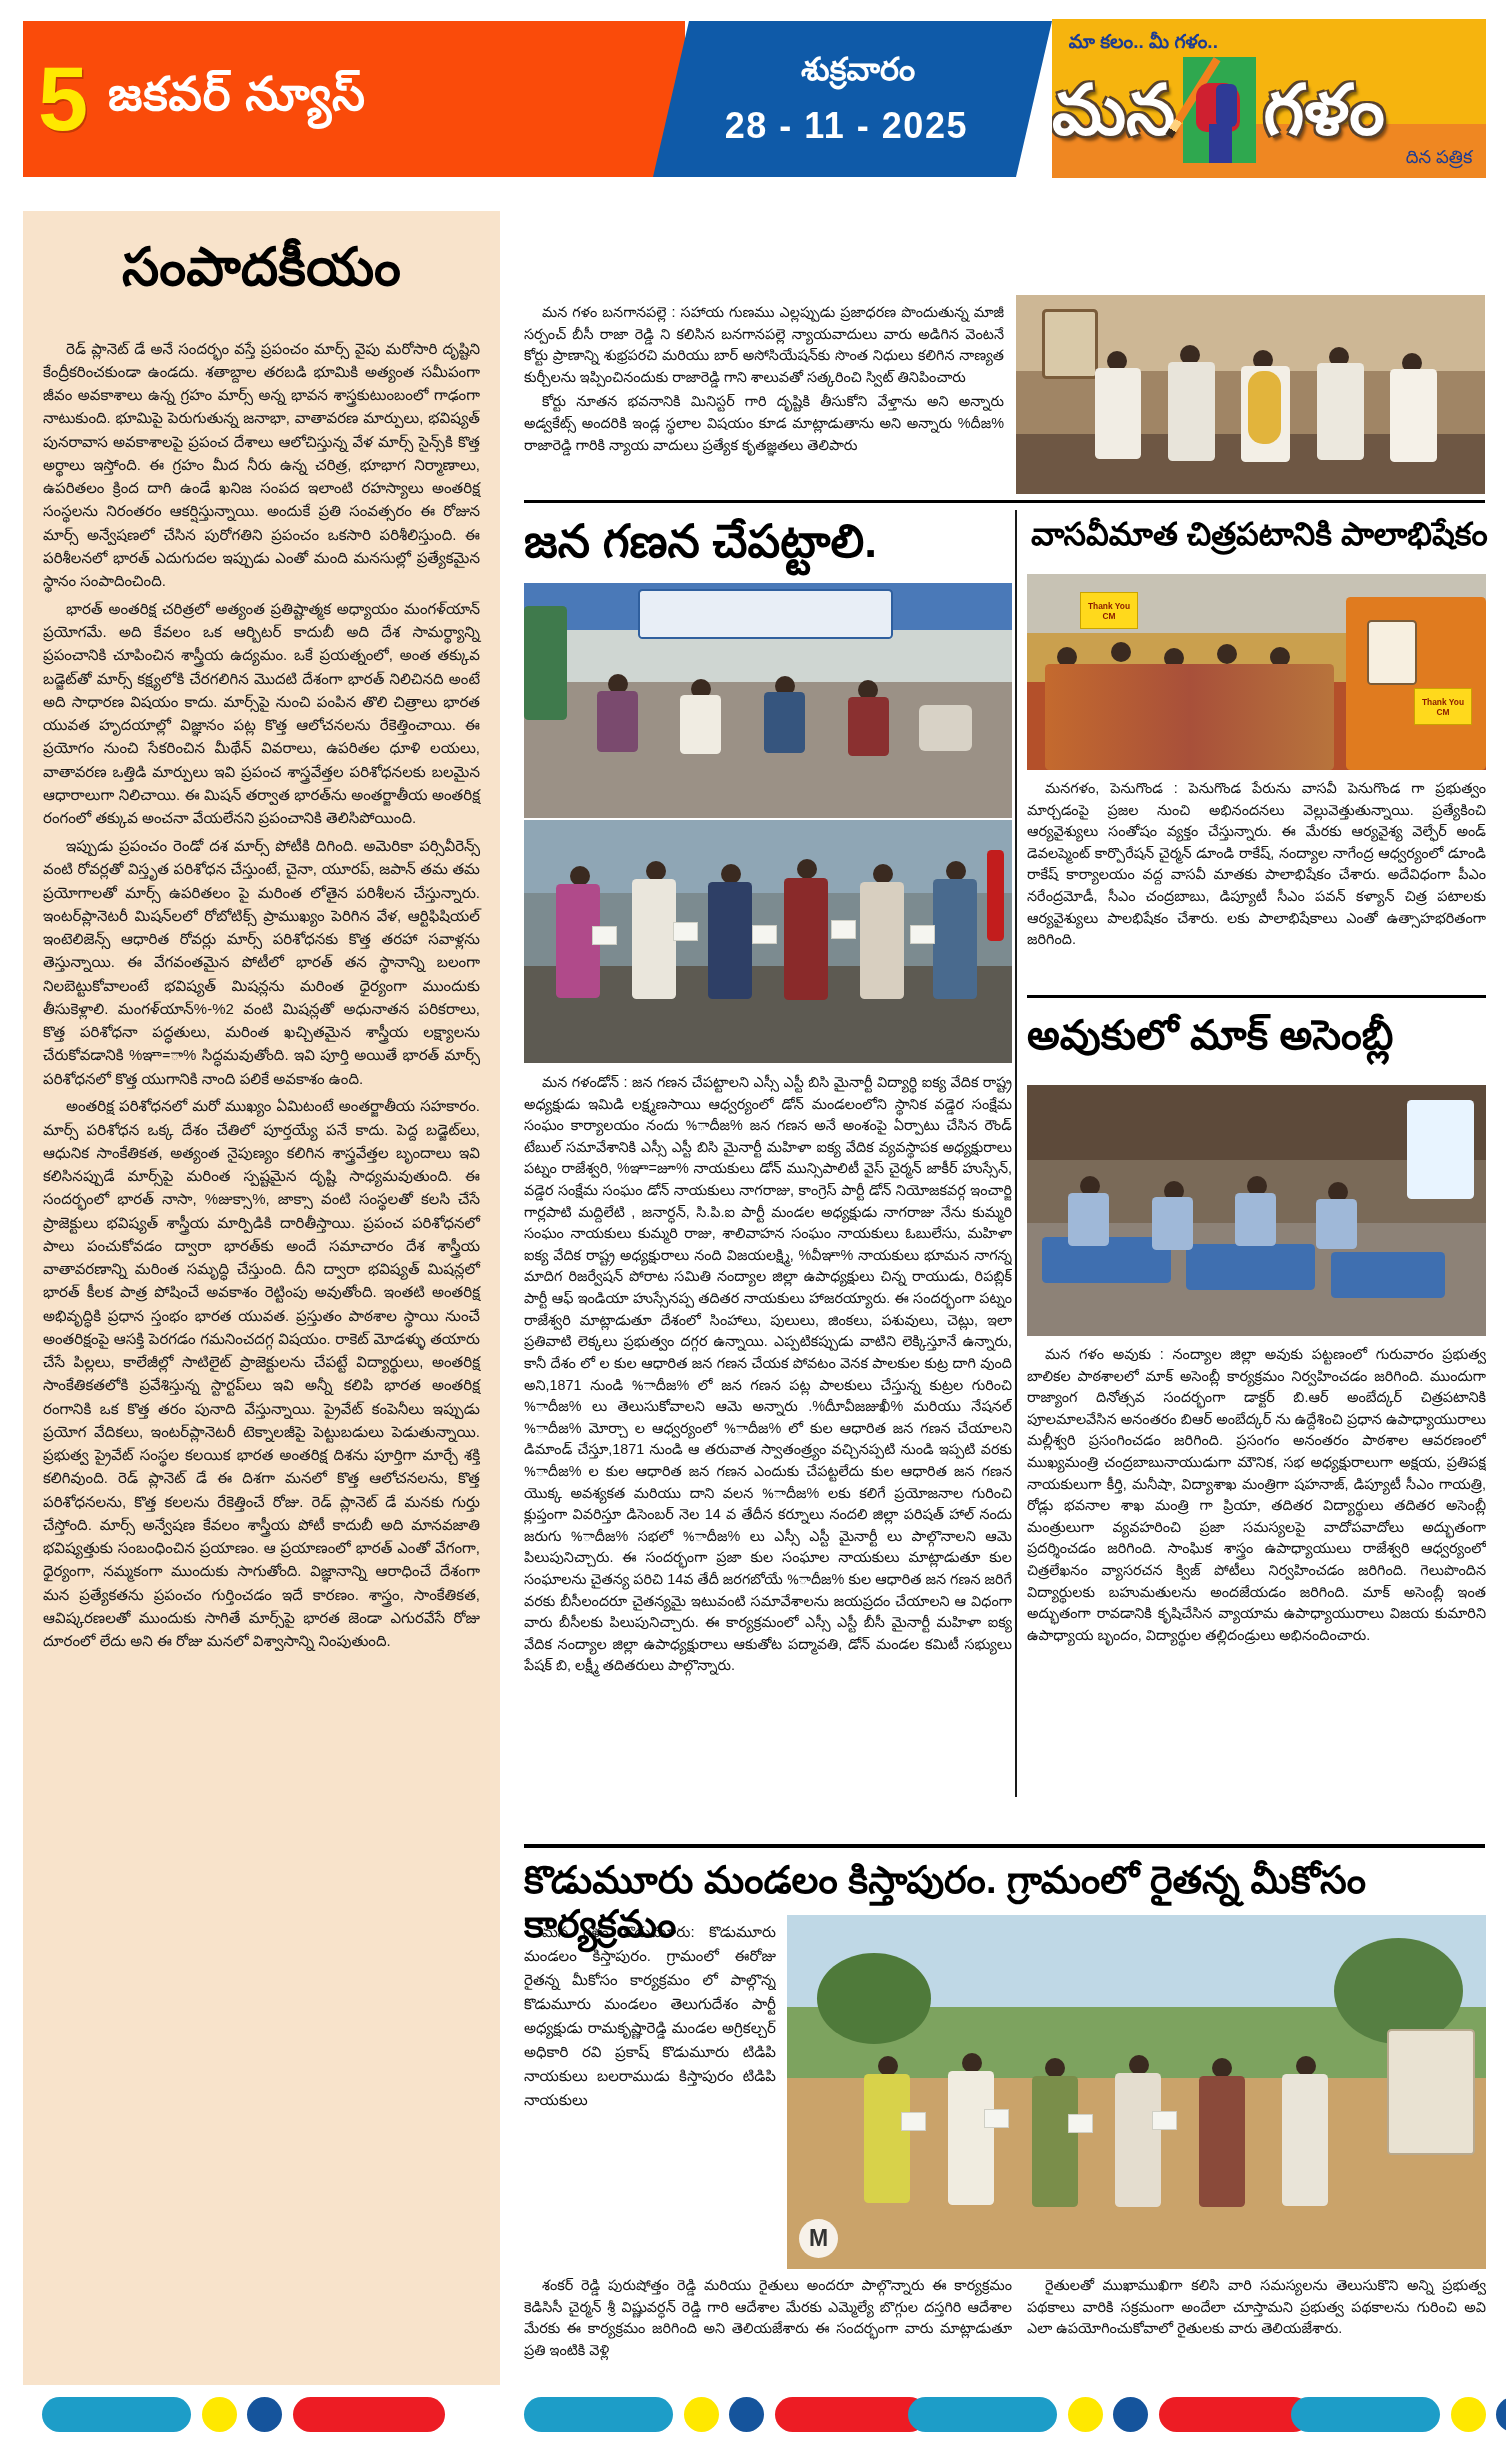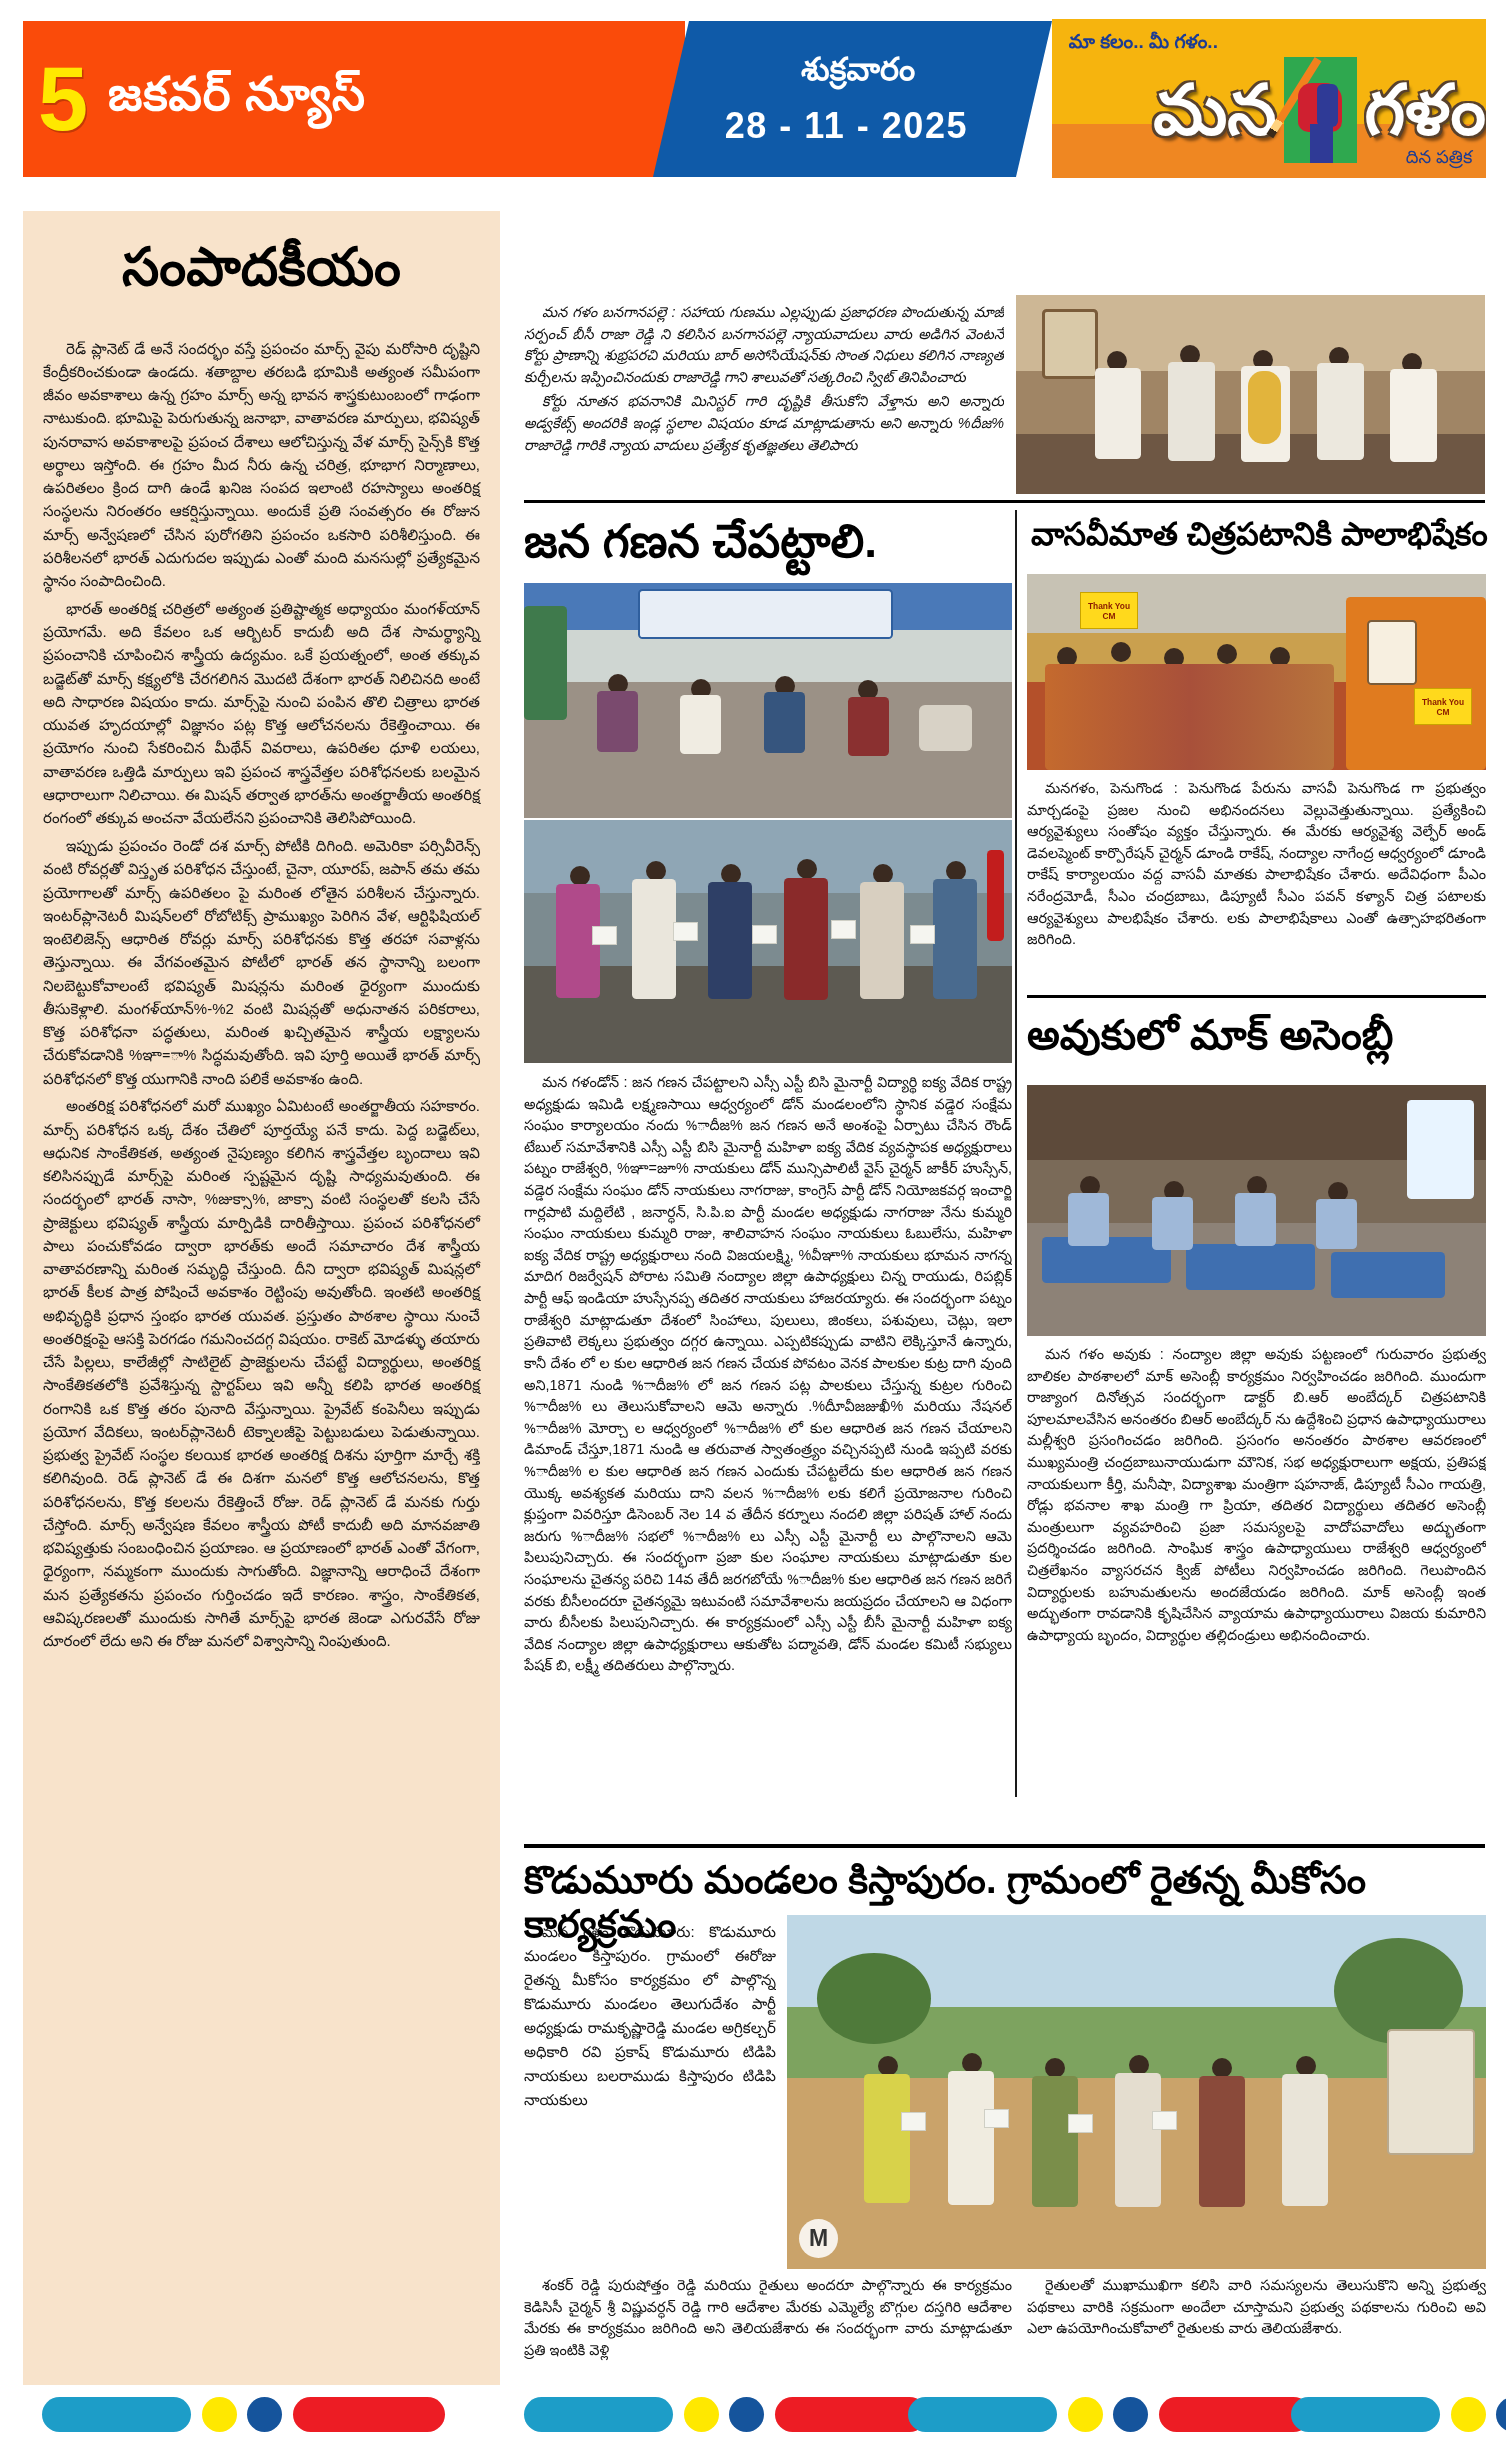--- a/index.html
+++ b/index.html
@@ -9,21 +9,21 @@
   
   .banner{left:23px;top:21px;width:662px;height:156px;background:#fa4b0a;display:flex;align-items:center;gap:20px;padding-left:15px;box-sizing:border-box;}
   .pageno{color:#ffe800;font-size:90px;font-weight:800;line-height:1;text-shadow:1.5px 1.5px 0 #c43a06;}
   .banner-title{color:#ffffff;font-size:47px;font-weight:800;letter-spacing:0.8px;}
   .datebox{left:671px;top:21px;width:363px;height:156px;background:#0f5aa8;transform:skewX(-13deg);display:flex;flex-direction:column;align-items:center;justify-content:center;gap:10.6px;}
   .datebox .inner{transform:skewX(13deg);text-align:center;color:#fff;font-weight:800;}
   .weekday{font-size:32px;}
   .dateline{font-size:36px;letter-spacing:1.5px;}
   .logo{left:1052px;top:19px;width:434px;height:159px;background:linear-gradient(180deg,#f6b40e 0 66%,#ef8722 66% 100%);overflow:hidden;}
   .tagline{position:absolute;left:16.7px;top:12px;color:#1c3c94;font-weight:800;font-size:19px;}
-  .logoname{position:absolute;left:0;top:38px;width:100%;display:flex;align-items:center;justify-content:flex-end;gap:7.6px;}
+  .logoname{position:absolute;left:0;top:38px;width:100%;display:flex;align-items:center;justify-content:flex-start;gap:7.6px;}
   .logoword{font-size:70px;font-weight:800;color:#ffffff;line-height:1;
     text-shadow:-2.3px -2.3px 0 #58412c,2.3px -2.3px 0 #58412c,-2.3px 2.3px 0 #58412c,2.3px 2.3px 0 #58412c,3.8px 4.6px 3px rgba(0,0,0,.45);}
   .fistbox{width:73px;height:106px;background:#2fa84f;position:relative;flex:0 0 auto;}
   .fist-sleeve{position:absolute;left:26px;bottom:0;width:23px;height:39px;background:#2f3a96;}
   .fist-hand{position:absolute;left:13.7px;top:26px;width:44px;height:49px;background:#cf2030;border-radius:13.7px 16.7px 10.6px 10.6px;}
   .fist-fingers{position:absolute;left:33px;top:27px;width:21px;height:43px;background:#2f3a96;border-radius:6px;}
   .pencil{position:absolute;left:6px;top:-4.6px;width:7.6px;height:91px;background:linear-gradient(180deg,#f2811d 0 80%,#ffd27f 80% 92%,#3a2a1a 92% 100%);transform:rotate(32deg);}
   .dina{position:absolute;right:13.7px;bottom:6px;color:#1c3c94;font-weight:400;font-size:18px;}
   
   .edpanel{left:23px;top:211px;width:477px;height:2174px;background:#f8e3cb;box-sizing:border-box;padding:20px 20px 15px 20px;overflow:hidden;}
@@ -91,21 +91,21 @@
     <div class="edtitle">సంపాదకీయం</div>
     <div class="edbody">
       <p>రెడ్ ప్లానెట్ డే అనే సందర్భం వస్తే ప్రపంచం మార్స్ వైపు మరోసారి దృష్టిని కేంద్రీకరించకుండా ఉండదు. శతాబ్దాల తరబడి భూమికి అత్యంత సమీపంగా జీవం అవకాశాలు ఉన్న గ్రహం మార్స్ అన్న భావన శాస్త్రకుటుంబంలో గాఢంగా నాటుకుంది. భూమిపై పెరుగుతున్న జనాభా, వాతావరణ మార్పులు, భవిష్యత్ పునరావాస అవకాశాలపై ప్రపంచ దేశాలు ఆలోచిస్తున్న వేళ మార్స్ సైన్స్‌కి కొత్త అర్థాలు ఇస్తోంది. ఈ గ్రహం మీద నీరు ఉన్న చరిత్ర, భూభాగ నిర్మాణాలు, ఉపరితలం క్రింద దాగి ఉండే ఖనిజ సంపద ఇలాంటి రహస్యాలు అంతరిక్ష సంస్థలను నిరంతరం ఆకర్షిస్తున్నాయి. అందుకే ప్రతి సంవత్సరం ఈ రోజున మార్స్ అన్వేషణలో చేసిన పురోగతిని ప్రపంచం ఒకసారి పరిశీలిస్తుంది. ఈ పరిశీలనలో భారత్ ఎదుగుదల ఇప్పుడు ఎంతో మంది మనసుల్లో ప్రత్యేకమైన స్థానం సంపాదించింది.</p>
       <p>భారత్ అంతరిక్ష చరిత్రలో అత్యంత ప్రతిష్టాత్మక అధ్యాయం మంగళ్‌యాన్ ప్రయోగమే. అది కేవలం ఒక ఆర్బిటర్ కాదుబీ అది దేశ సామర్థ్యాన్ని ప్రపంచానికి చూపించిన శాస్త్రీయ ఉద్యమం. ఒకే ప్రయత్నంలో, అంత తక్కువ బడ్జెట్‌తో మార్స్ కక్ష్యలోకి చేరగలిగిన మొదటి దేశంగా భారత్ నిలిచినది అంటే అది సాధారణ విషయం కాదు. మార్స్‌పై నుంచి పంపిన తొలి చిత్రాలు భారత యువత హృదయాల్లో విజ్ఞానం పట్ల కొత్త ఆలోచనలను రేకెత్తించాయి. ఈ ప్రయోగం నుంచి సేకరించిన మీథేన్ వివరాలు, ఉపరితల ధూళి లయలు, వాతావరణ ఒత్తిడి మార్పులు ఇవి ప్రపంచ శాస్త్రవేత్తల పరిశోధనలకు బలమైన ఆధారాలుగా నిలిచాయి. ఈ మిషన్ తర్వాత భారత్‌ను అంతర్జాతీయ అంతరిక్ష రంగంలో తక్కువ అంచనా వేయలేనని ప్రపంచానికి తెలిసిపోయింది.</p>
       <p>ఇప్పుడు ప్రపంచం రెండో దశ మార్స్ పోటీకి దిగింది. అమెరికా పర్సివీరెన్స్ వంటి రోవర్లతో విస్తృత పరిశోధన చేస్తుంటే, చైనా, యూరప్, జపాన్ తమ తమ ప్రయోగాలతో మార్స్ ఉపరితలం పై మరింత లోతైన పరిశీలన చేస్తున్నారు. ఇంటర్‌ప్లానెటరీ మిషన్‌లలో రోబోటిక్స్ ప్రాముఖ్యం పెరిగిన వేళ, ఆర్టిఫిషియల్ ఇంటెలిజెన్స్ ఆధారిత రోవర్లు మార్స్ పరిశోధనకు కొత్త తరహా సవాళ్లను తెస్తున్నాయి. ఈ వేగవంతమైన పోటీలో భారత్ తన స్థానాన్ని బలంగా నిలబెట్టుకోవాలంటే భవిష్యత్ మిషన్లను మరింత ధైర్యంగా ముందుకు తీసుకెళ్లాలి. మంగళ్‌యాన్%-%2 వంటి మిషన్లతో అధునాతన పరికరాలు, కొత్త పరిశోధనా పద్ధతులు, మరింత ఖచ్చితమైన శాస్త్రీయ లక్ష్యాలను చేరుకోవడానికి %ఞా=ా% సిద్ధమవుతోంది. ఇవి పూర్తి అయితే భారత్ మార్స్ పరిశోధనలో కొత్త యుగానికి నాంది పలికే అవకాశం ఉంది.</p>
       <p>అంతరిక్ష పరిశోధనలో మరో ముఖ్యం ఏమిటంటే అంతర్జాతీయ సహకారం. మార్స్ పరిశోధన ఒక్క దేశం చేతిలో పూర్తయ్యే పనే కాదు. పెద్ద బడ్జెట్‌లు, ఆధునిక సాంకేతికత, అత్యంత నైపుణ్యం కలిగిన శాస్త్రవేత్తల బృందాలు ఇవి కలిసినప్పుడే మార్స్‌పై మరింత స్పష్టమైన దృష్టి సాధ్యమవుతుంది. ఈ సందర్భంలో భారత్ నాసా, %జుక్సా%, జాక్సా వంటి సంస్థలతో కలసి చేసే ప్రాజెక్టులు భవిష్యత్ శాస్త్రీయ మార్పిడికి దారితీస్తాయి. ప్రపంచ పరిశోధనలో పాలు పంచుకోవడం ద్వారా భారత్‌కు అందే సమాచారం దేశ శాస్త్రీయ వాతావరణాన్ని మరింత సమృద్ధి చేస్తుంది. దీని ద్వారా భవిష్యత్ మిషన్లలో భారత్ కీలక పాత్ర పోషించే అవకాశం రెట్టింపు అవుతోంది. ఇంతటి అంతరిక్ష అభివృద్ధికి ప్రధాన స్తంభం భారత యువత. ప్రస్తుతం పాఠశాల స్థాయి నుంచే అంతరిక్షంపై ఆసక్తి పెరగడం గమనించదగ్గ విషయం. రాకెట్ మోడళ్ళు తయారు చేసే పిల్లలు, కాలేజీల్లో సాటిలైట్ ప్రాజెక్టులను చేపట్టే విద్యార్థులు, అంతరిక్ష సాంకేతికతలోకి ప్రవేశిస్తున్న స్టార్టప్‌లు ఇవి అన్నీ కలిపి భారత అంతరిక్ష రంగానికి ఒక కొత్త తరం పునాది వేస్తున్నాయి. ప్రైవేట్ కంపెనీలు ఇప్పుడు ప్రయోగ వేదికలు, ఇంటర్‌ప్లానెటరీ టెక్నాలజీపై పెట్టుబడులు పెడుతున్నాయి. ప్రభుత్వ ప్రైవేట్ సంస్థల కలయిక భారత అంతరిక్ష దిశను పూర్తిగా మార్చే శక్తి కలిగివుంది. రెడ్ ప్లానెట్ డే ఈ దిశగా మనలో కొత్త ఆలోచనలను, కొత్త పరిశోధనలను, కొత్త కలలను రేకెత్తించే రోజు. రెడ్ ప్లానెట్ డే మనకు గుర్తు చేస్తోంది. మార్స్ అన్వేషణ కేవలం శాస్త్రీయ పోటీ కాదుబీ అది మానవజాతి భవిష్యత్తుకు సంబంధించిన ప్రయాణం. ఆ ప్రయాణంలో భారత్ ఎంతో వేగంగా, ధైర్యంగా, నమ్మకంగా ముందుకు సాగుతోంది. విజ్ఞానాన్ని ఆరాధించే దేశంగా మన ప్రత్యేకతను ప్రపంచం గుర్తించడం ఇదే కారణం. శాస్త్రం, సాంకేతికత, ఆవిష్కరణలతో ముందుకు సాగితే మార్స్‌పై భారత జెండా ఎగురవేసే రోజు దూరంలో లేదు అని ఈ రోజు మనలో విశ్వాసాన్ని నింపుతుంది.</p>
     </div>
   </div>
 
 
-  <div class="abs bodytext" style="left:524px;top:302px;width:480px;height:191px;overflow:hidden;font-style:italic;">
+  <div class="abs bodytext" style="left:524px;top:302px;width:480px;height:191px;overflow:hidden;">
     <p>మన గళం బనగానపల్లె : సహాయ గుణము ఎల్లప్పుడు ప్రజాధరణ పొందుతున్న మాజీ సర్పంచ్ బీసీ రాజా రెడ్డి ని కలిసిన బనగానపల్లె న్యాయవాదులు వారు అడిగిన వెంటనే కోర్టు ప్రాణాన్ని శుభ్రపరచి మరియు బార్ అసోసియేషన్‌కు సొంత నిధులు కలిగిన నాణ్యత  కుర్చీలను ఇప్పించినందుకు రాజారెడ్డి గాని శాలువతో సత్కరించి స్విట్ తినిపించారు</p>
     <p>కోర్టు నూతన భవనానికి మినిస్టర్ గారి దృష్టికి తీసుకోని వేళ్తాను అని అన్నారు అడ్వకేట్స్ అందరికి ఇండ్ల స్థలాల విషయం కూడ మాట్లాడుతాను అని అన్నారు %దీజ% రాజారెడ్డి గారికి న్యాయ వాదులు ప్రత్యేక కృతజ్ఞతలు తెలిపారు</p>
   </div>
 
   <div class="photo ph-court" style="left:1016px;top:295px;width:469px;height:199px;">
     <div class="fig" style="left:26px;top:13.7px;width:50px;height:64px;background:#d9c9a8;border:3px solid #7a5c3a;"></div>
     <div class="head" style="left:91px;top:56px;"></div>
     <div class="fig" style="left:79px;top:73px;width:46px;height:91px;background:#f1ede4;"></div>
     <div class="head" style="left:164px;top:50px;"></div>
     <div class="fig" style="left:152px;top:67px;width:47px;height:99px;background:#e8e4da;"></div>

